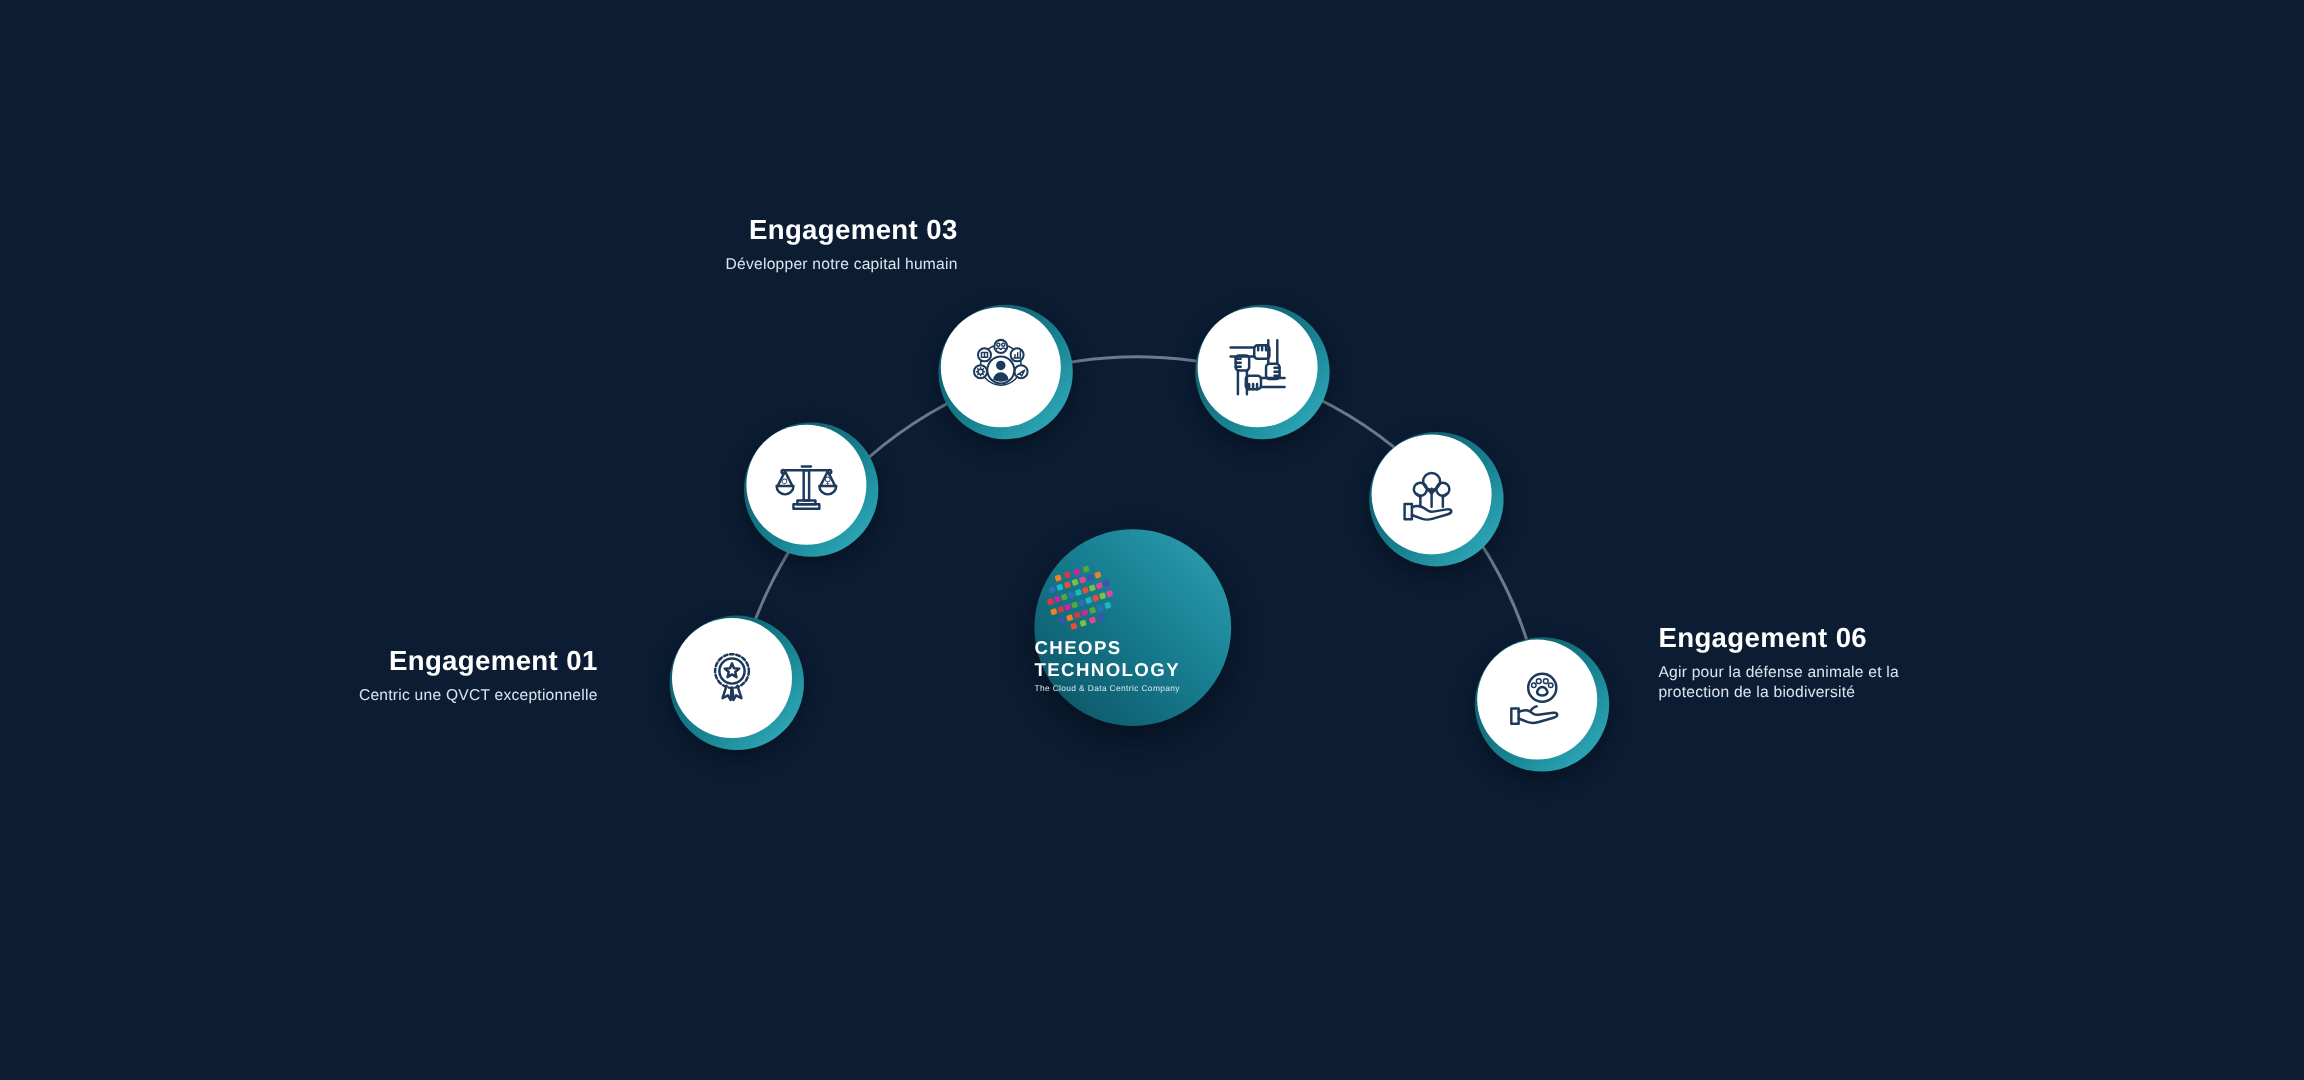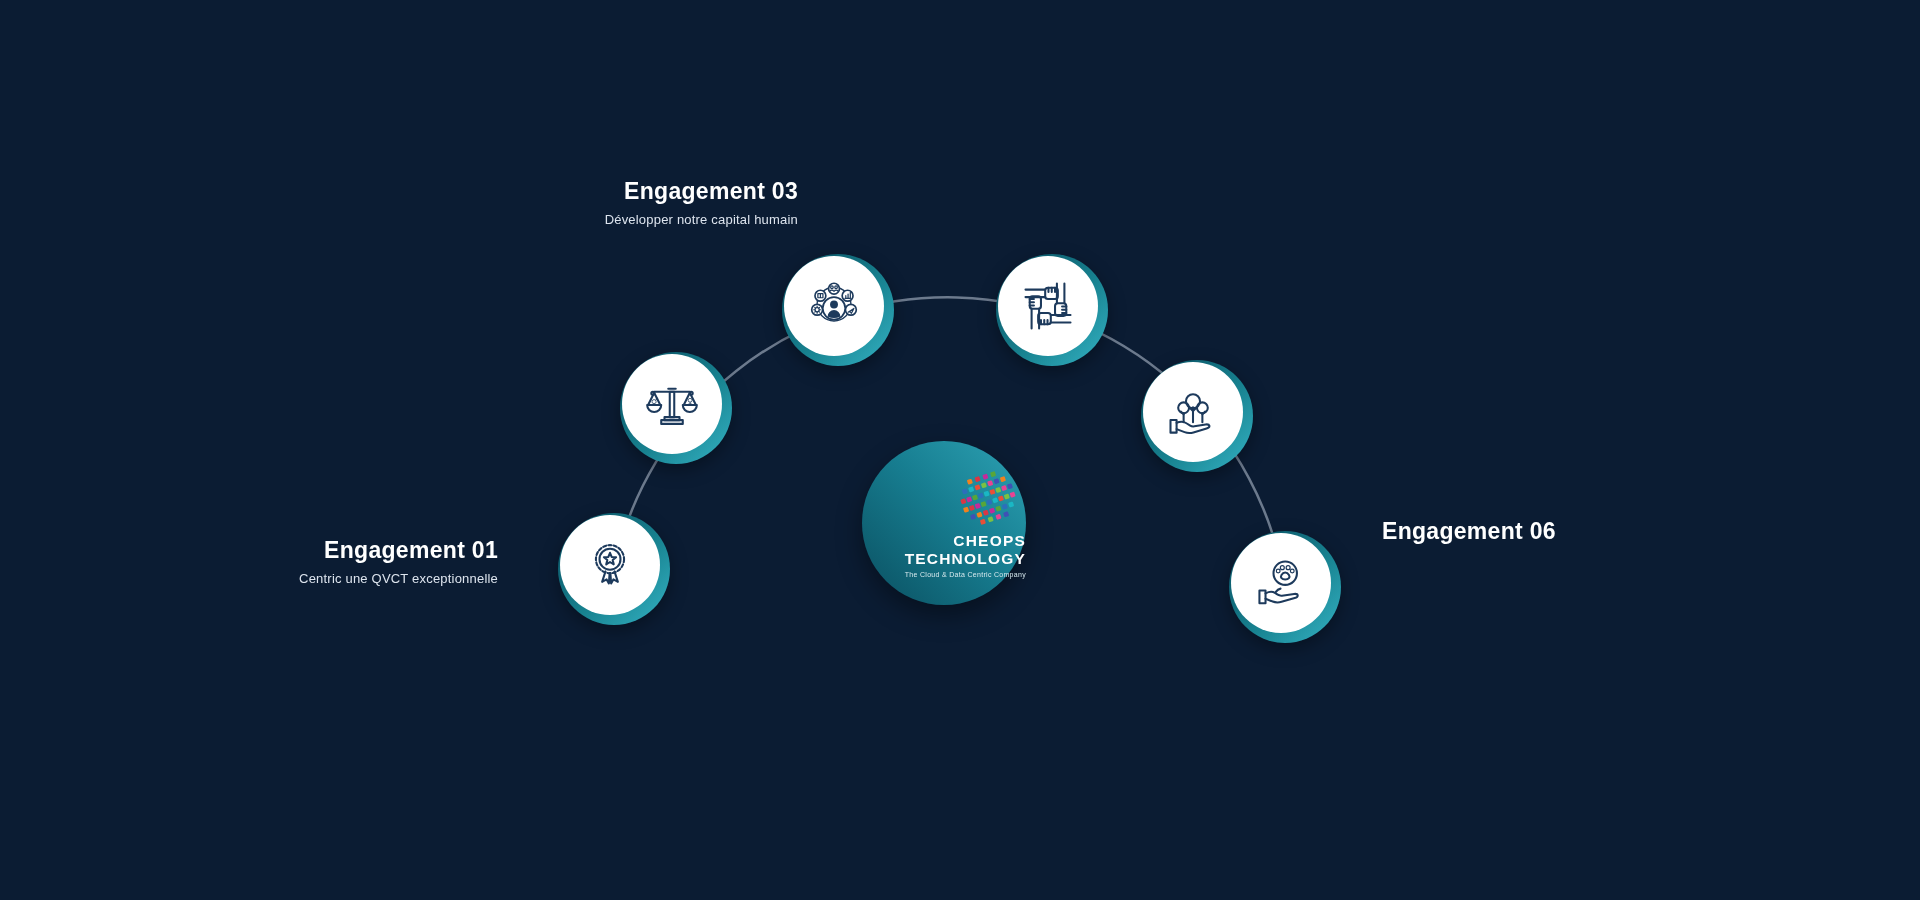--- a/index.html
+++ b/index.html
@@ -31,21 +31,21 @@
   
   .label{position:absolute;color:#ffffff;}
   .label.right{text-align:right;}
   .label .title{font-size:23px;font-weight:700;letter-spacing:0.3px;line-height:1.1;}
   .label .desc{margin-top:8px;font-size:13px;font-weight:400;color:#dde4ee;letter-spacing:0.2px;line-height:1.25;}
   .label .desc.nowrap{white-space:nowrap;}
   
   .center-circle{
     position:absolute;left:862px;top:441px;width:164px;height:164px;border-radius:50%;
     background:linear-gradient(45deg,#0a4f60 0%,#177e91 55%,#2da2b4 100%);
-    display:flex;flex-direction:column;align-items:flex-end;justify-content:center;
+    display:flex;flex-direction:column;align-items:flex-start;justify-content:center;
     box-shadow:0 10px 26px rgba(0,0,0,0.4);
   }
   .center-circle svg.globe{width:76px;height:60px;margin-bottom:4px;}
   .brand{color:#ffffff;font-weight:700;font-size:15.5px;letter-spacing:1.2px;line-height:1.18;text-align:center;}
   .tagline{margin-top:3px;color:#d7e9ee;font-size:7px;letter-spacing:0.3px;text-align:center;font-weight:400;}
 </style>
 </head>
 <body>
 
 <div class="stage">
@@ -222,15 +222,16 @@
 
   <div class="label right" style="right:1122px;top:179px">
     <div class="title">Engagement 03</div>
     <div class="desc nowrap">Développer notre capital humain</div>
   </div>
 
 
 
   <div class="label" style="left:1382px;top:519px">
     <div class="title">Engagement 06</div>
+    <div class="desc" style="max-width:258px">Agir pour la défense animale et la protection de la biodiversité</div>
   </div>
 
 </div>
 
 </body></html>

